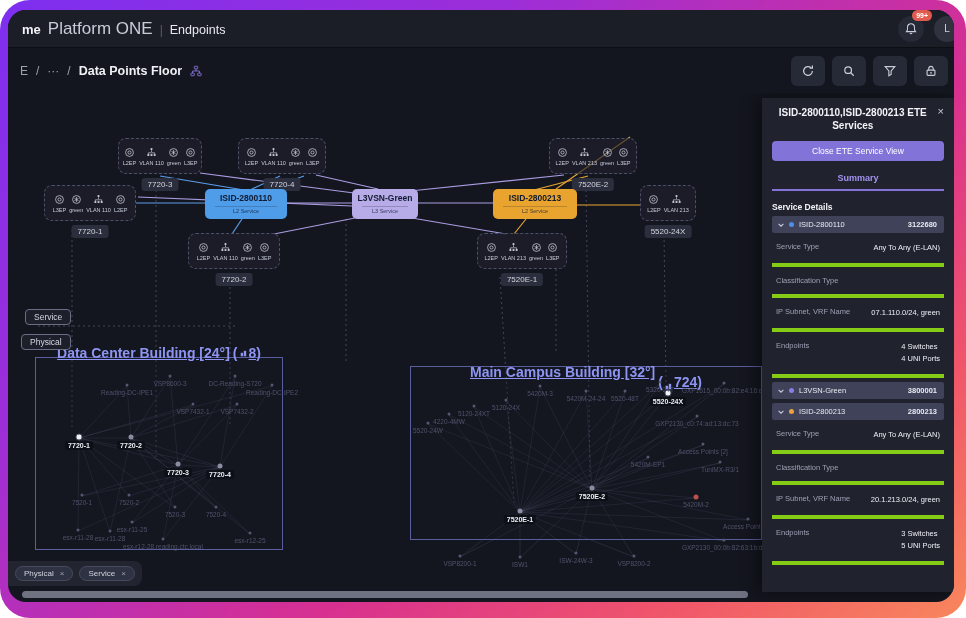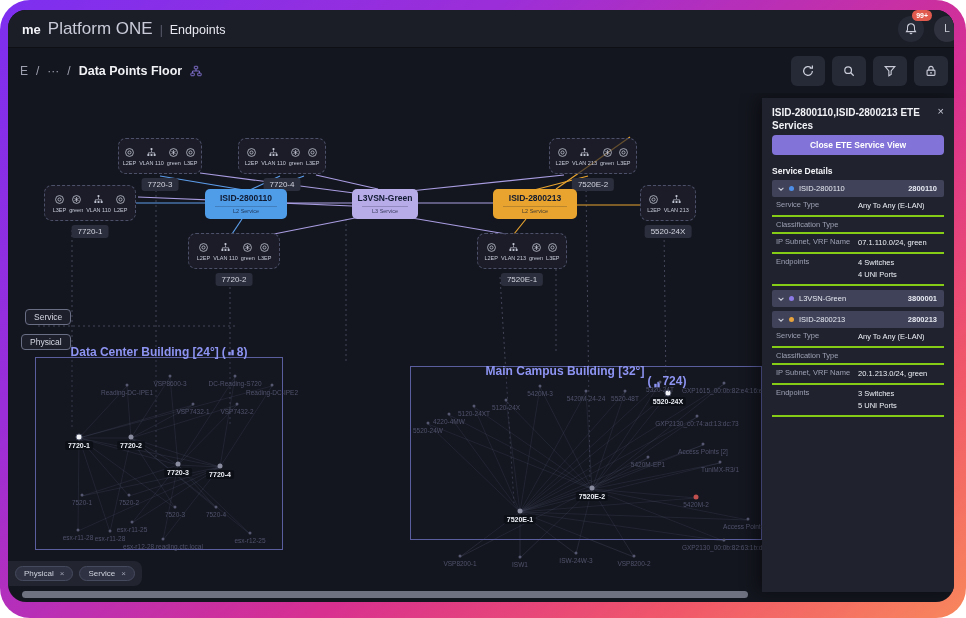--- a/index.html
+++ b/index.html
@@ -46,55 +46,55 @@
   .gcell .gl{font-size:5.5px;margin-top:2px;white-space:nowrap;}
   .nodechip{position:absolute;transform:translateX(-50%);background:#2b2e3c;color:#d3d5e0;font-size:8px;
     padding:2px 6px;border-radius:3px;white-space:nowrap;}
   .snode{position:absolute;border-radius:5px;color:#101a30;display:flex;flex-direction:column;
     justify-content:center;text-align:center;}
   .snode .t{font-size:8.5px;font-weight:700;line-height:1.1;}
   .snode .s{font-size:5.5px;opacity:.78;border-top:1px solid rgba(16,20,40,.28);margin:2px 10px 0;padding-top:1px;}
   .toggle{position:absolute;background:#1d1f2a;border:1px solid #6a6e84;border-radius:4px;color:#d5d7e2;
     font-size:8.5px;padding:2px 8px;}
   .bldg{position:absolute;border:1px solid #5a5e9e;background:rgba(20,22,34,.25);}
-  .bldg-title{position:absolute;transform:translateX(-50%);font-size:12px;font-weight:700;white-space:nowrap;
-    display:flex;align-items:center;gap:3px;}
+  .bldg-title{position:absolute;transform:translateX(-50%);font-size:14px;font-weight:700;white-space:nowrap;
+    display:flex;align-items:center;gap:3px;text-decoration:underline;}
   .bldg-title svg{width:7px;height:7px;}
   .bnode{position:absolute;transform:translateX(-50%);white-space:nowrap;}
   .bnode.faint{color:#50536b;font-size:6.5px;}
   .bnode.bright{color:#eceef5;font-size:7px;font-weight:700;background:rgba(12,14,20,.78);
     padding:1px 3px;border-radius:2px;}
   .bdot{position:absolute;border-radius:50%;transform:translate(-50%,-50%);}
   .chips{position:absolute;left:0;background:#22242f;border-radius:0 8px 8px 0;padding:5px 7px;
     display:flex;gap:6px;}
   .chip{background:#2f3242;border:1px solid #454a5e;border-radius:10px;color:#cfd2de;font-size:8px;
     padding:2px 8px;display:flex;gap:6px;align-items:center;}
   .chip .x{color:#9ca0b2;}
   .hscroll{position:absolute;background:#787c8c;border-radius:4px;opacity:.9;}
   
   .panel{position:absolute;right:0;top:5px;bottom:10px;width:192px;background:#20222e;
     box-shadow:-5px 0 16px rgba(0,0,0,.45);padding:8px 10px;}
   .panel-title-row{display:flex;justify-content:space-between;align-items:flex-start;gap:4px;}
-  .panel-title{font-size:10px;font-weight:700;color:#f2f3f7;line-height:1.3;}
+  .panel-title{font-size:10px;font-weight:700;color:#f2f3f7;line-height:1.3;text-align:center;}
   .panel-close{color:#c9ccd8;font-size:11px;line-height:1;background:none;border:none;padding:0;}
-  .panel-btn{display:block;width:100%;background:#8173d8;color:#fff;font-size:8.5px;font-weight:700;
-    border:none;border-radius:4px;height:20px;margin-top:3px;}
+  .panel-btn{display:block;width:100%;background:#8173d8;color:#fff;font-size:8.5px;font-weight:400;
+    border:none;border-radius:4px;height:20px;margin-top:9px;}
   .panel-tab{margin-top:4px;text-align:center;color:#a393f0;font-size:9px;font-weight:700;
     padding:8px 0 6px;border-bottom:2px solid #8173d8;}
   .panel-section{margin-top:11px;font-size:8.5px;font-weight:700;color:#f2f3f7;}
   .phead{display:flex;font-size:7.5px;color:#9ca0b2;padding:4px 4px;border-bottom:1px solid #33374a;margin-top:5px;}
   .phead .c1{flex:1;}
   .phead .c2{width:58px;border-left:1px solid #3a3e52;padding-left:8px;}
   .pgroup{display:flex;align-items:center;background:#3f4259;border-radius:2px;margin-top:4px;
     padding:4px 5px;font-size:7.5px;color:#e8eaf2;}
   .pgroup .chev{display:flex;color:#c9ccd8;}
   .pgroup .chev svg{width:8px;height:8px;}
   .pgroup .dot{width:5px;height:5px;border-radius:50%;margin:0 5px 0 4px;flex:0 0 auto;}
   .pgroup .gid{margin-left:auto;font-weight:700;padding-right:2px;}
-  .prow{display:flex;font-size:7.5px;padding:3px 4px;border-bottom:2px solid #84cc16;}
+  .prow{display:flex;font-size:7.5px;padding:9px 4px;border-bottom:4px solid #84cc16;justify-content:space-between;}
   .prow .pl{color:#9ca0b2;width:82px;flex:0 0 auto;}
   .prow .pv{color:#eef0f6;font-weight:400;line-height:1.6;}
 </style>
 </head>
 <body>
 
 <div class="frame">
   <div class="app">
 
     <header class="appbar">
@@ -634,31 +634,32 @@
           </div>
           <div class="hscroll" style="left: 14px; top: 498px; width: 726px; height: 7px;"></div>
         </div>
 
       <aside class="panel">
         <div class="panel-title-row">
           <div class="panel-title">ISID-2800110,ISID-2800213 ETE Services</div>
           <button class="panel-close">×</button>
         </div>
         <button class="panel-btn">Close ETE Service View</button>
+        <div class="panel-tab">Summary</div>
         <div class="panel-section">Service Details</div>
         <div id="panel-rows">
             <div class="pgroup">
               <span class="chev">
                 <svg viewBox="0 0 10 10">
                   <path d="M2 3.5l3 3 3-3" stroke="currentColor" fill="none" stroke-width="1.3"></path>
                 </svg>
               </span>
               <span class="dot" style="background:#4d8fe8"></span>
               <span>ISID-2800110</span>
-              <span class="gid">2800110</span>
+              <span class="gid">3122680</span>
             </div>
             <div class="prow">
               <span class="pl">Service Type</span>
               <span class="pv">Any To Any (E-LAN)</span>
             </div>
             <div class="prow">
               <span class="pl">Classification Type</span>
               <span class="pv"></span>
             </div>
             <div class="prow">

